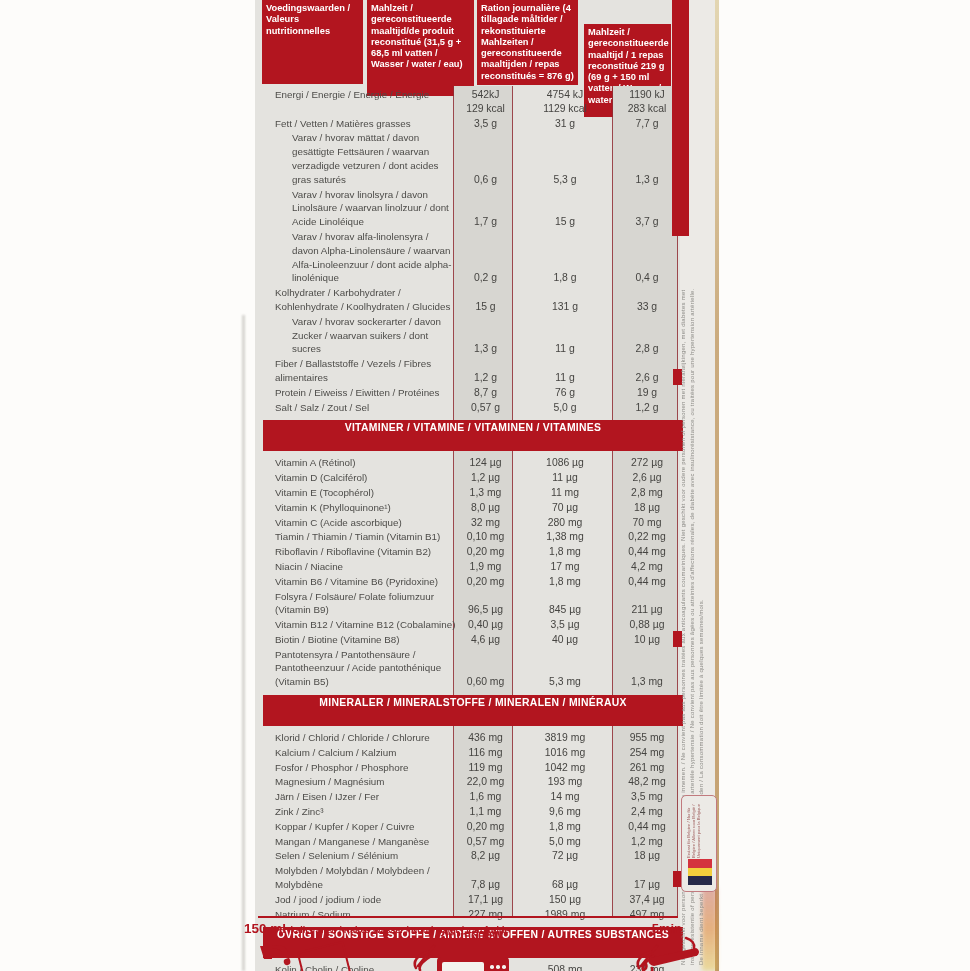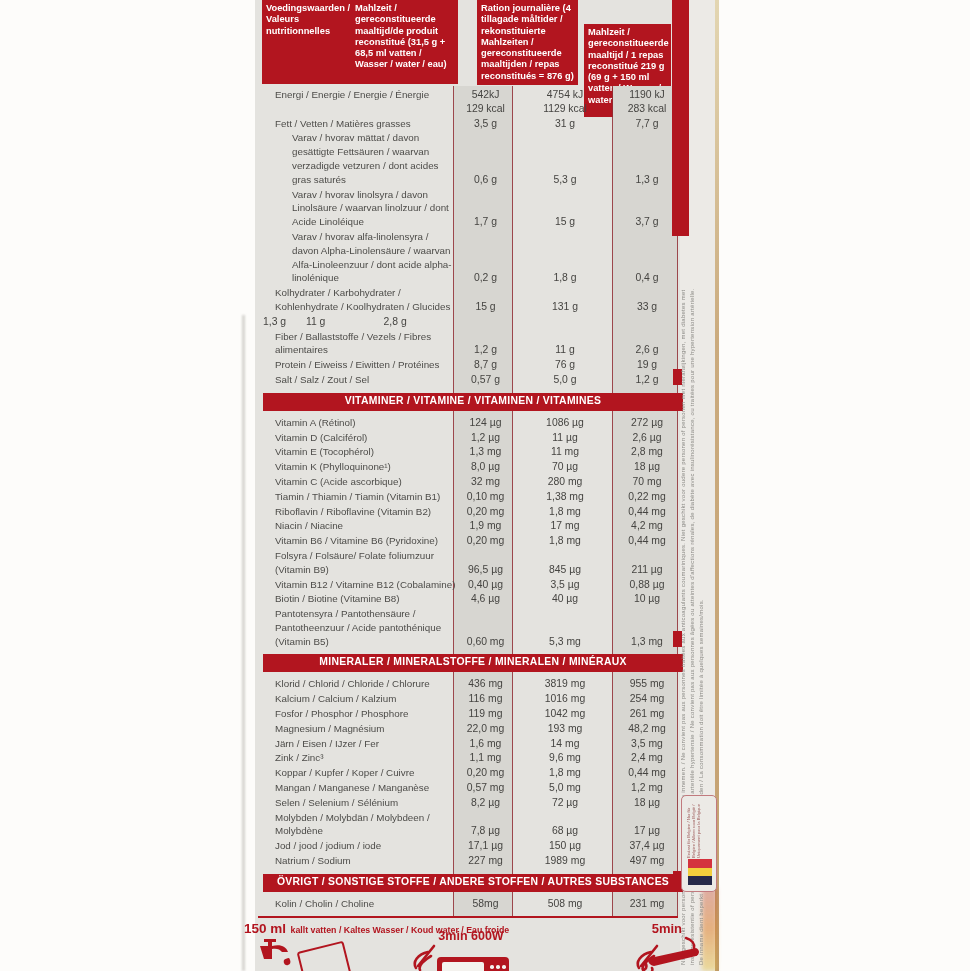--- a/index.html
+++ b/index.html
@@ -22,42 +22,42 @@
   
   .left-shadow{position:absolute;left:242px;top:315px;width:3px;height:656px;background:#d6d4d0;filter:blur(1px);}
 
   
   .panel{position:absolute;left:255px;top:0;width:425px;height:971px;background:var(--panel);}
 
   
   .hdr{position:absolute;top:0;background:var(--red);color:#fff;font-size:9.3px;line-height:11.3px;
        padding:3px 4px;box-sizing:border-box;overflow:hidden;font-weight:bold;}
   .hdr1{left:7px;width:101px;height:84px;}
-  .hdr2{left:96px;width:107px;height:84px;}
+  .hdr2{left:112px;width:107px;height:96px;}
   .hdr3{left:222px;width:101px;height:85px;}
   .hdr4{left:329px;width:87px;height:93px;margin-top:24px;}
 
   
   .colbg{position:absolute;top:86px;height:831px;background:var(--shade);}
   .colbgA{left:199px;width:58px;}
   .colbgC{left:358px;width:64px;}
   .vline{position:absolute;top:86px;height:831px;width:1.4px;background:var(--line);}
   .vl1{left:198px;} .vl2{left:257px;} .vl3{left:357px;} .vl4{left:422px;}
 
   
   .content{position:absolute;left:8px;top:88px;width:420px;z-index:2;}
   .row{display:flex;align-items:flex-end;margin-bottom:1px;}
   .row.top-align{align-items:flex-start;}
   .row-label{flex:0 0 193px;box-sizing:border-box;padding-left:12px;font-size:9.8px;line-height:13.8px;color:var(--ink);}
   .row.indent .row-label{padding-left:29px;}
   .val{text-align:center;font-size:10.4px;line-height:13.8px;color:#454441;white-space:pre-line;}
   .val:nth-child(2){flex:0 0 59px;}
   .val:nth-child(3){flex:0 0 100px;}
   .val:nth-child(4){flex:0 0 64px;}
-  .section-bar{height:18px;line-height:15px;margin:6px 0 5px 0;background:var(--red);color:#fff;
+  .section-bar{height:31px;line-height:15px;margin:6px 0 5px 0;background:var(--red);color:#fff;
                text-align:center;font-weight:bold;font-size:10.4px;letter-spacing:.3px;}
 
   
   .hrule{position:absolute;left:258px;top:916px;width:420px;height:1.6px;background:var(--red);z-index:3;}
   .water-line{position:absolute;left:244px;top:919px;color:var(--red);z-index:3;white-space:nowrap;}
   .water-line .big{font-size:13.5px;font-weight:bold;}
   .water-line .small{font-size:8.8px;font-weight:bold;}
   .simmer{position:absolute;left:644px;top:921px;width:38px;text-align:right;color:var(--red);
           font-size:13px;font-weight:bold;z-index:3;}
   .mw-label{position:absolute;left:430px;top:929px;width:82px;text-align:center;color:var(--red);
@@ -150,20 +150,21 @@
     <div class="val">1,8 g</div>
     <div class="val">0,4 g</div>
   </div>
         <div class="row">
     <div class="row-label">Kolhydrater / Karbohydrater / Kohlenhydrate / Koolhydraten / Glucides</div>
     <div class="val">15 g</div>
     <div class="val">131 g</div>
     <div class="val">33 g</div>
   </div>
         <div class="row indent">
+    <div class="row-label">Varav / hvorav sockerarter / davon Zucker / waarvan suikers / dont sucres</div>
     <div class="val">1,3 g</div>
     <div class="val">11 g</div>
     <div class="val">2,8 g</div>
   </div>
         <div class="row">
     <div class="row-label">Fiber / Ballaststoffe / Vezels / Fibres alimentaires</div>
     <div class="val">1,2 g</div>
     <div class="val">11 g</div>
     <div class="val">2,6 g</div>
   </div>

